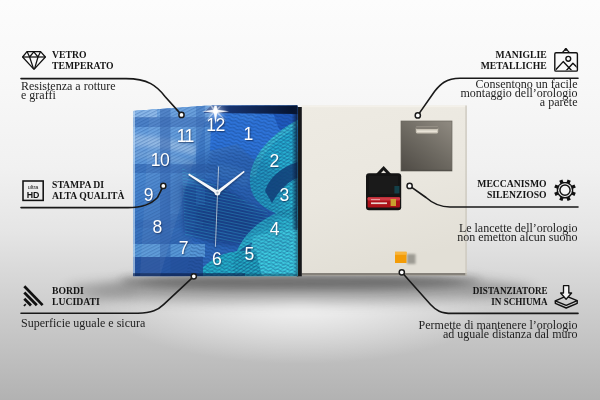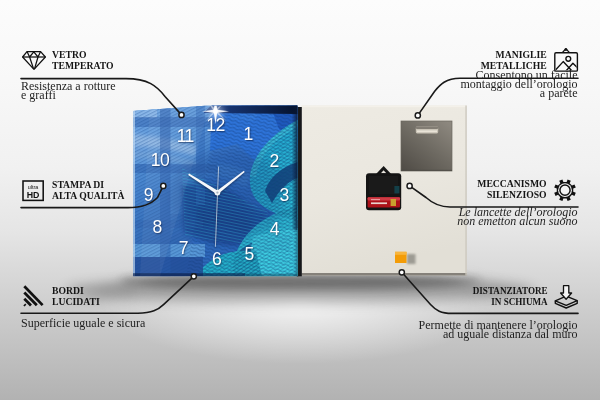--- a/index.html
+++ b/index.html
@@ -272,21 +272,21 @@
 
 <div class="t title" style="left:52px;top:48.5px;">VETRO<br>TEMPERATO</div>
 <div class="t sub" style="left:21px;top:82px;">Resistenza a rotture<br>e graffi</div>
 
 <div class="t title" style="left:52px;top:178.5px;">STAMPA DI<br>ALTA QUALITÀ</div>
 
 <div class="t title" style="left:52px;top:284.5px;">BORDI<br>LUCIDATI</div>
 <div class="t sub" style="left:21px;top:318.5px;">Superficie uguale e sicura</div>
 
 <div class="t title r" style="right:53px;top:48.5px;">MANIGLIE<br>METALLICHE</div>
-<div class="t sub r" style="right:22.5px;top:71px;">Consentono un facile<br>montaggio dell’orologio<br>a parete</div>
+<div class="t sub r" style="right:22.5px;top:80px;">Consentono un facile<br>montaggio dell’orologio<br>a parete</div>
 
 <div class="t title r" style="right:53px;top:177.5px;">MECCANISMO<br>SILENZIOSO</div>
-<div class="t sub r" style="right:22.5px;top:208px;font-style:italic;">Le lancette dell’orologio<br>non emetton alcun suono</div>
+<div class="t sub r" style="right:22.5px;top:224px;">Le lancette dell’orologio<br>non emetton alcun suono</div>
 
 <div class="t title r" style="right:52.5px;top:284.5px;transform:scaleX(0.8);">DISTANZIATORE<br>IN SCHIUMA</div>
 <div class="t sub r" style="right:22.5px;top:321px;">Permette di mantenere l’orologio<br>ad uguale distanza dal muro</div>
 
 </div>
 
 </body></html>

